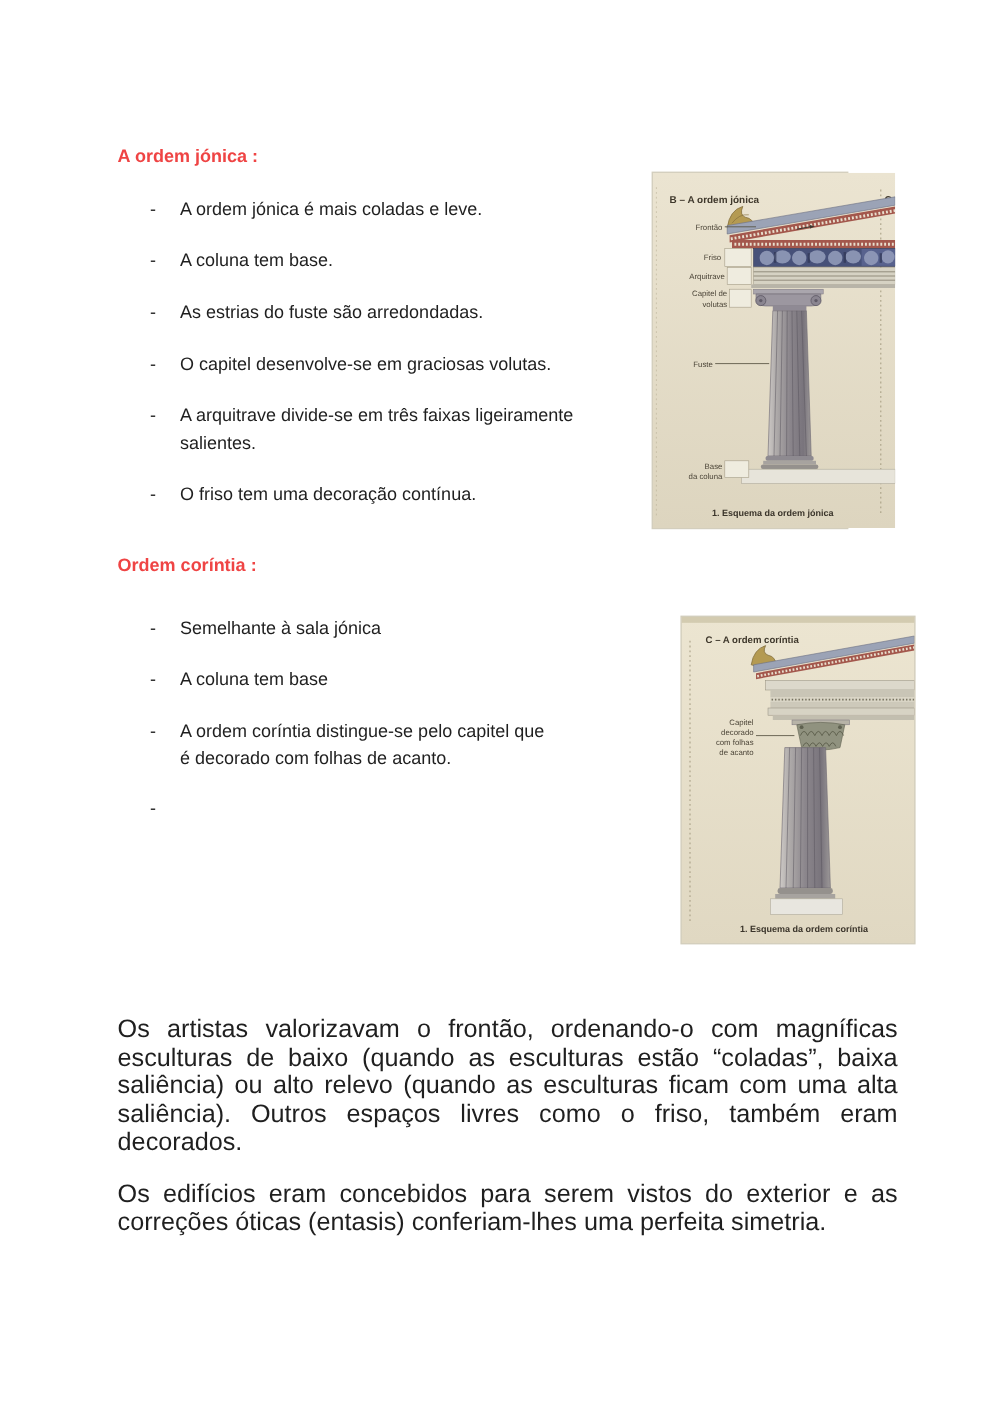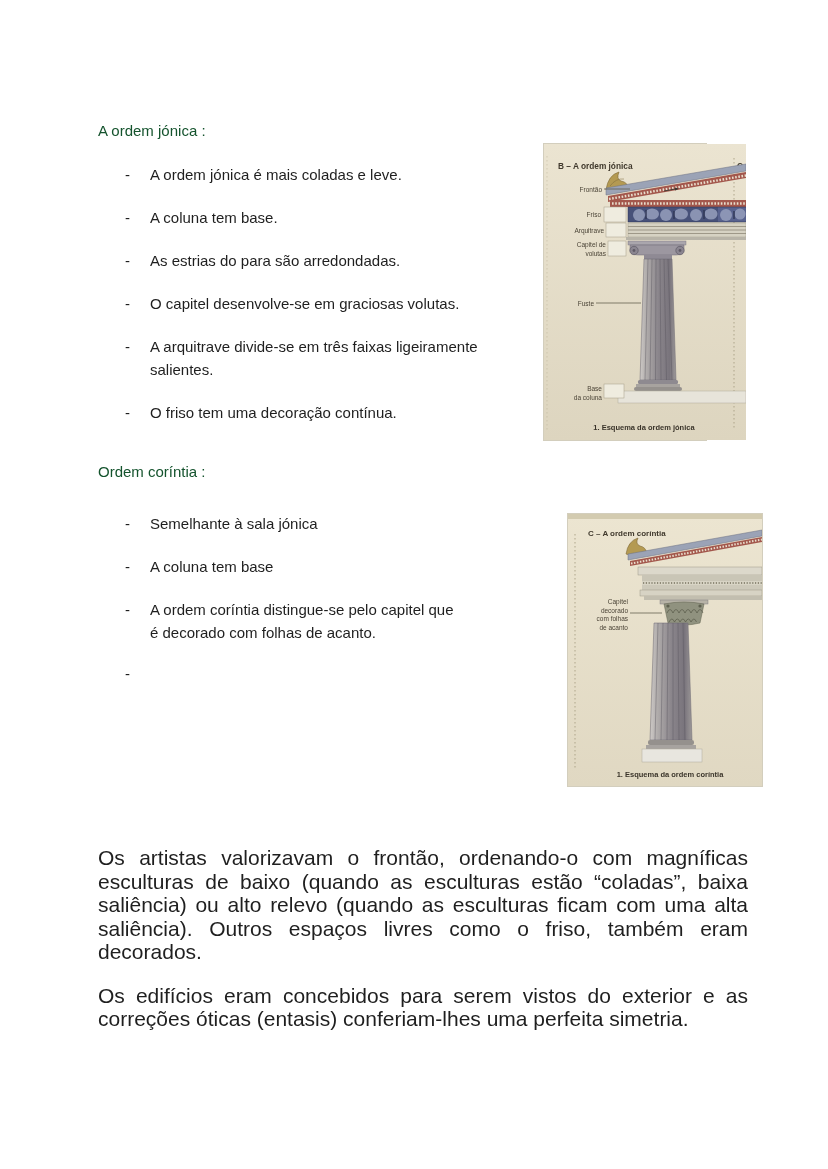--- a/index.html
+++ b/index.html
@@ -6,21 +6,21 @@
   .page{
     position:relative;
     width:828px;height:1169px;
     background:#ffffff;
     font-family:"Liberation Sans",sans-serif;
     color:#1f1f1f;
     overflow:hidden;
   }
   .heading{
     position:absolute;left:98px;margin:0;
-    font-size:15px;font-weight:400;line-height:19px;color:#14532d;
+    font-size:15px;font-weight:700;line-height:19px;color:#ef4444;
   }
   .bullet-list{position:absolute;left:98px;width:440px;}
   .bullet-item{display:flex;line-height:23px;font-size:15px;margin:0 0 20px 0;}
   .bullet-item.tight{margin-bottom:18px;}
   .bullet-dash{flex:none;width:52px;padding-left:27px;box-sizing:border-box;}
   .bullet-text{white-space:pre-line;}
   .paragraphs{position:absolute;left:98px;top:846px;width:650px;}
   .para{margin:0 0 20px 0;font-size:21px;line-height:23.5px;text-align:justify;}
   .photo{position:absolute;box-shadow:0 0 0 1px rgba(175,165,135,.55);}
   .photo svg{display:block;}
@@ -37,21 +37,21 @@
     <div class="bullet-item">
       <span class="bullet-dash">-</span>
       <span class="bullet-text">A ordem jónica é mais coladas e leve.</span>
     </div>
     <div class="bullet-item">
       <span class="bullet-dash">-</span>
       <span class="bullet-text">A coluna tem base.</span>
     </div>
     <div class="bullet-item">
       <span class="bullet-dash">-</span>
-      <span class="bullet-text">As estrias do para são arredondadas.</span>
+      <span class="bullet-text">As estrias do fuste são arredondadas.</span>
     </div>
     <div class="bullet-item">
       <span class="bullet-dash">-</span>
       <span class="bullet-text">O capitel desenvolve-se em graciosas volutas.</span>
     </div>
     <div class="bullet-item">
       <span class="bullet-dash">-</span>
       <span class="bullet-text">A arquitrave divide-se em três faixas ligeiramente salientes.</span>
     </div>
     <div class="bullet-item">

